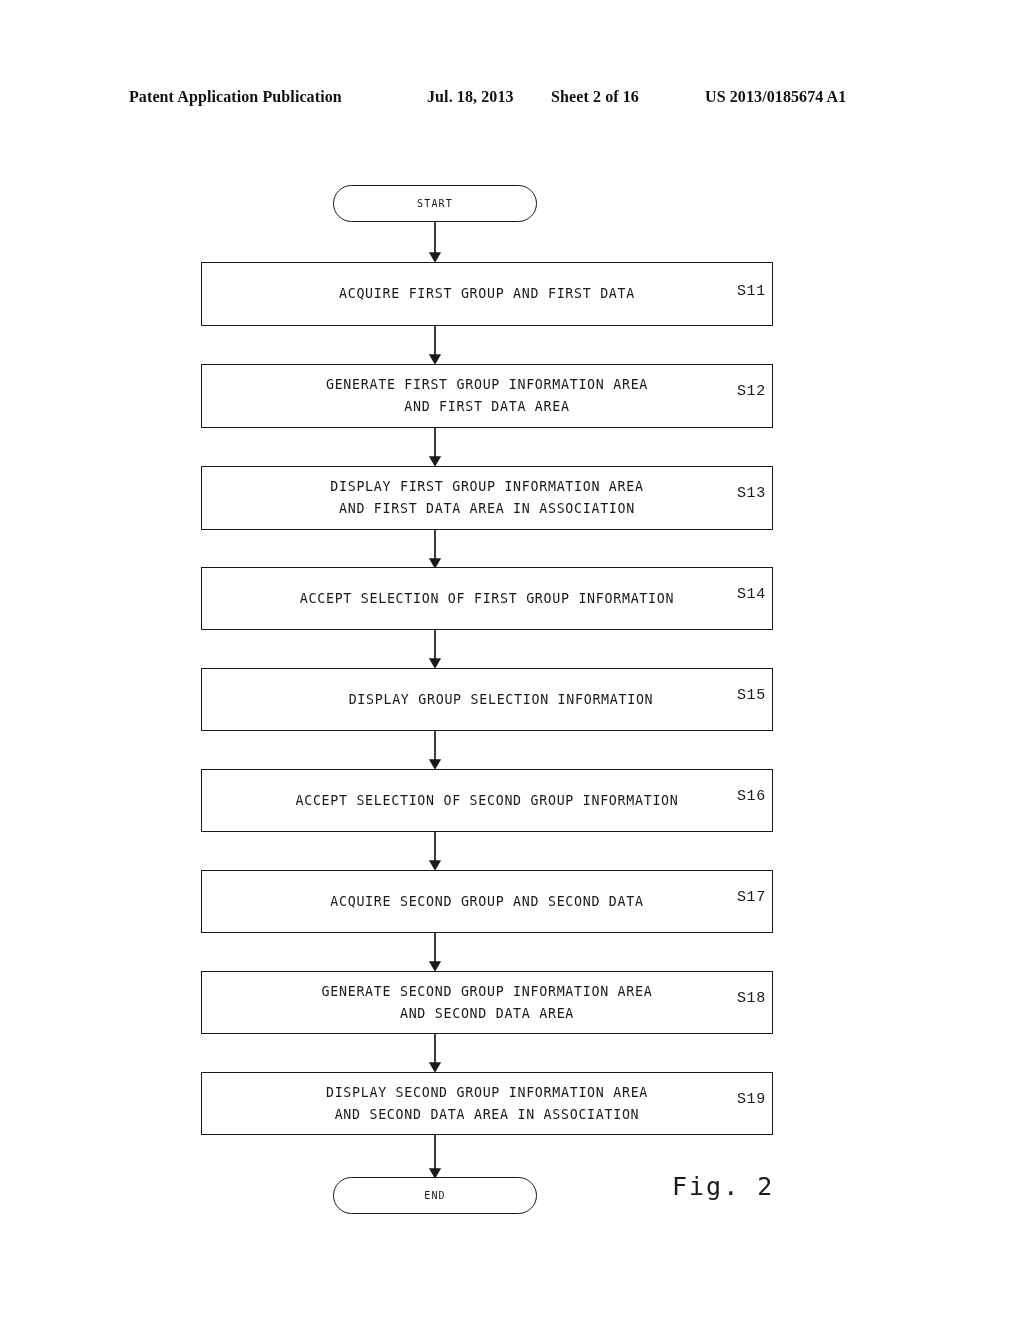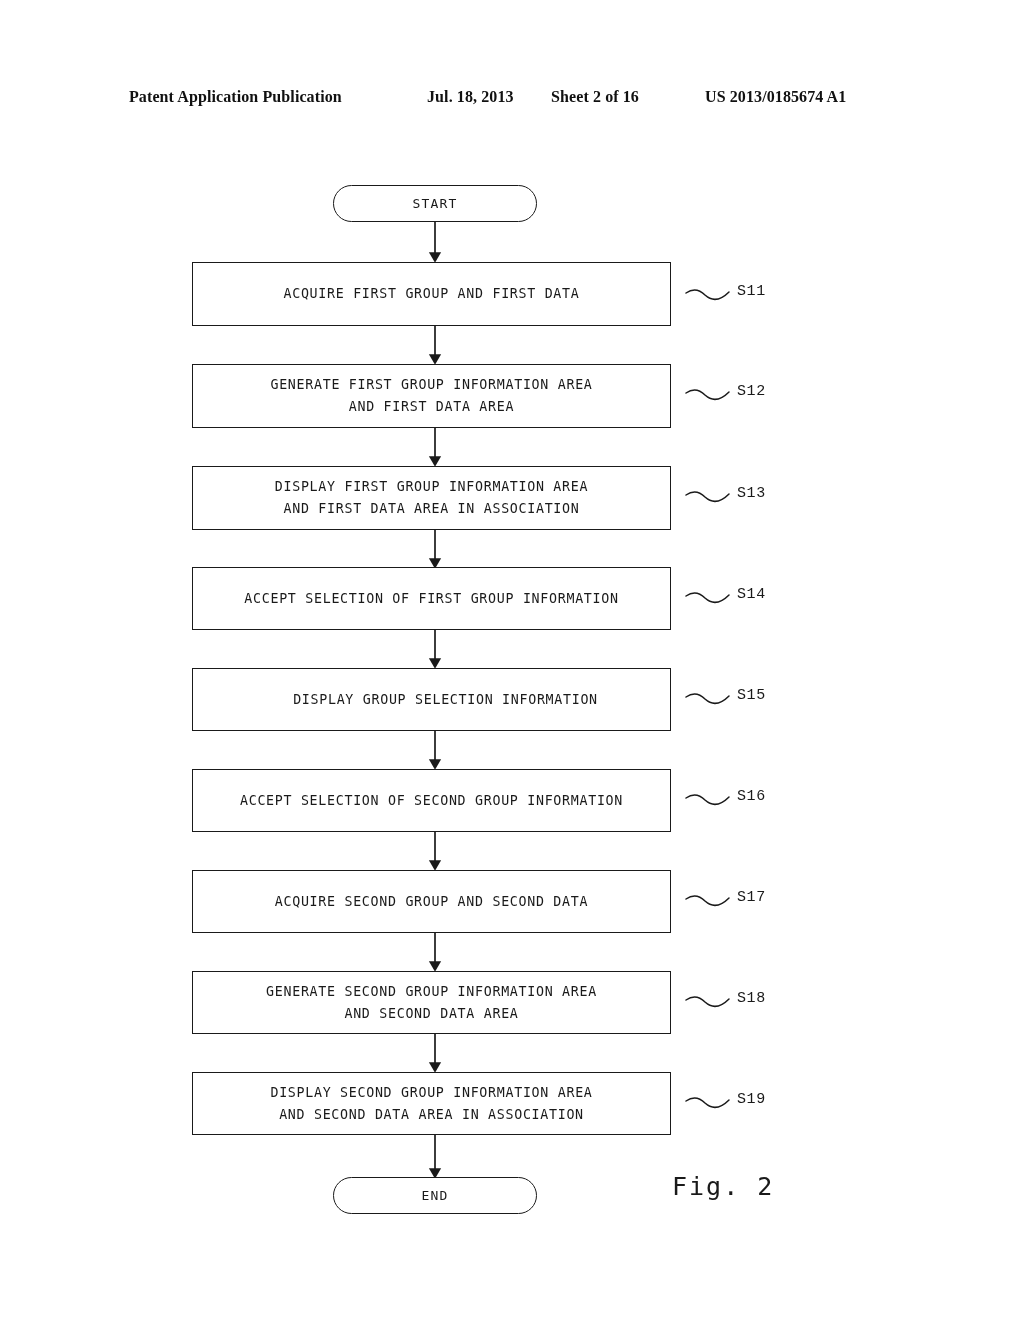--- a/index.html
+++ b/index.html
@@ -63,33 +63,33 @@
     border: 1.6px solid #1a1a1a;
     border-radius: 19px;
     box-sizing: border-box;
     background: #fff;
     display: flex;
     align-items: center;
     justify-content: center;
   }
   .terminal span {
     font-family: "DejaVu Sans Mono", monospace;
-    font-size: 13px;
+    font-size: 10px;
     letter-spacing: 1.2px;
     color: #1a1a1a;
     line-height: 1;
   }
   #node-start { top: 185px; }
   #node-end   { top: 1177px; }
 
   
   .process {
     position: absolute;
-    left: 192px;
-    width: 479px;
+    left: 201px;
+    width: 572px;
     border: 1.6px solid #1a1a1a;
     box-sizing: border-box;
     background: #fff;
     display: flex;
     align-items: center;
     justify-content: center;
     text-align: center;
   }
   .process .ptext {
     font-family: "DejaVu Sans Mono", monospace;

